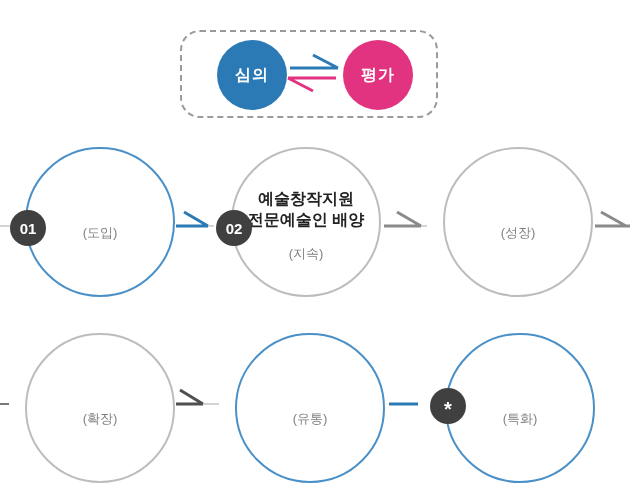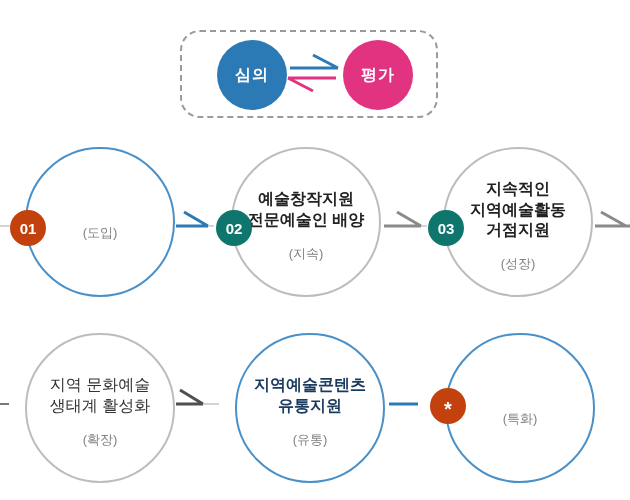--- a/index.html
+++ b/index.html
@@ -35,22 +35,22 @@
   .t-dim{color:#333333;}
   .bold{font-weight:bold;}
   .subtitle{margin-top:14px;font-size:13px;color:#808080;}
   .badge{
     position:absolute;left:-17px;width:36px;height:36px;border-radius:50%;
     color:#ffffff;font-weight:bold;font-size:15px;
     display:flex;align-items:center;justify-content:center;z-index:6;
   }
   .row1 .badge{top:61px;}
   .row2 .badge{top:53px;}
-  .badge-blue{background:#c2410c;}
-  .badge-gray{background:#0f766e;}
+  .badge-blue{background:#404040;}
+  .badge-gray{background:#404040;}
   .badge-star{font-size:20px;line-height:1;padding-top:5px;box-sizing:border-box;}
 
   .s1{left:25px;top:147px;}
   .s2{left:231px;top:147px;}
   .s3{left:443px;top:147px;}
   .s4{left:25px;top:333px;}
   .s5{left:235px;top:333px;}
   .s6{left:445px;top:333px;}
 
   
@@ -79,36 +79,28 @@
   </div>
 
   <div class="step row1 s2 border-gray">
     <div class="badge badge-gray">02</div>
     <div class="title t-dark bold">예술창작지원
 전문예술인 배양</div>
     <div class="subtitle">(지속)</div>
   </div>
 
   <div class="step row1 s3 border-gray">
-    <div class="badge badge-gray">03</div>
-    <div class="title t-dark bold">지속적인
-지역예술활동
-거점지원</div>
     <div class="subtitle">(성장)</div>
   </div>
 
   <div class="step row2 s4 border-gray">
-    <div class="title t-dim">지역 문화예술
-생태계 활성화</div>
     <div class="subtitle">(확장)</div>
   </div>
 
   <div class="step row2 s5 border-blue">
-    <div class="title t-navy bold">지역예술콘텐츠
-유통지원</div>
     <div class="subtitle">(유통)</div>
   </div>
 
   <div class="step row2 s6 border-blue">
     <div class="badge badge-blue badge-star">*</div>
     <div class="subtitle">(특화)</div>
   </div>
 
   <svg class="connectors" viewBox="0 0 630 500" xmlns="http://www.w3.org/2000/svg">
 

